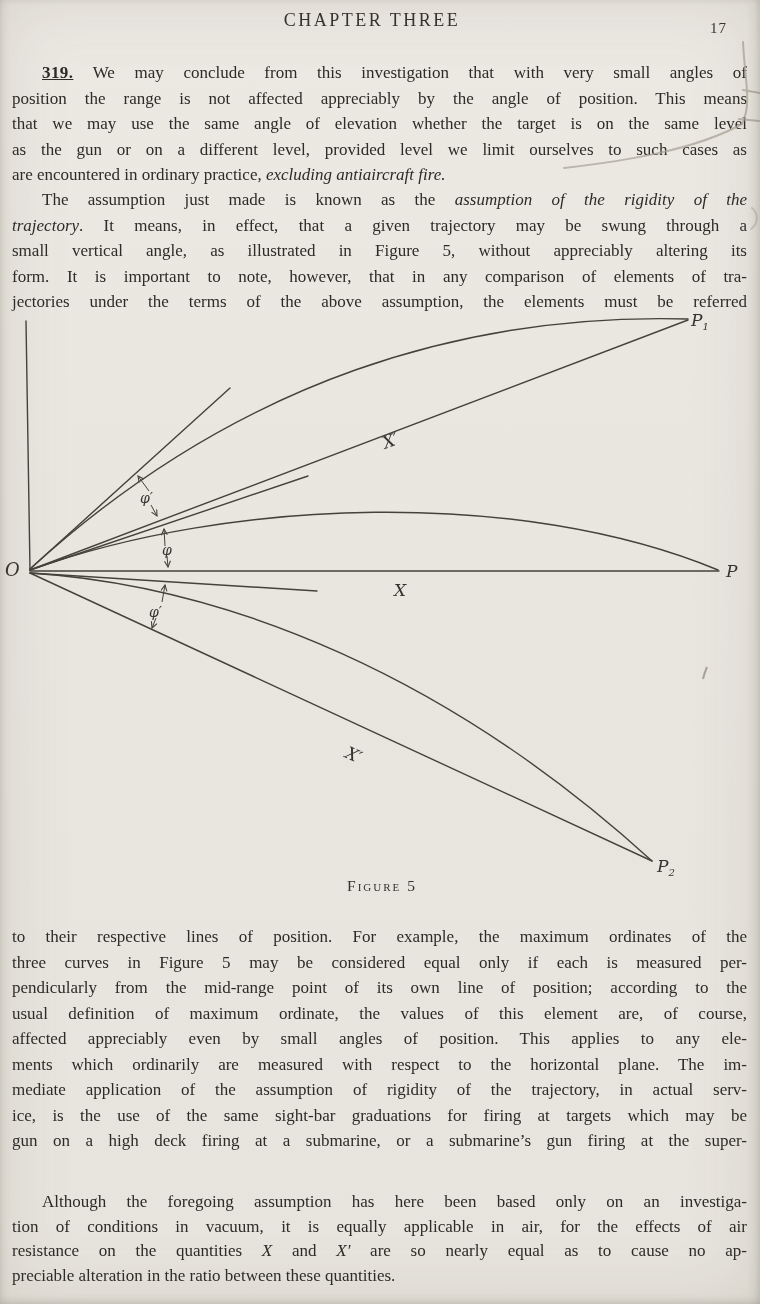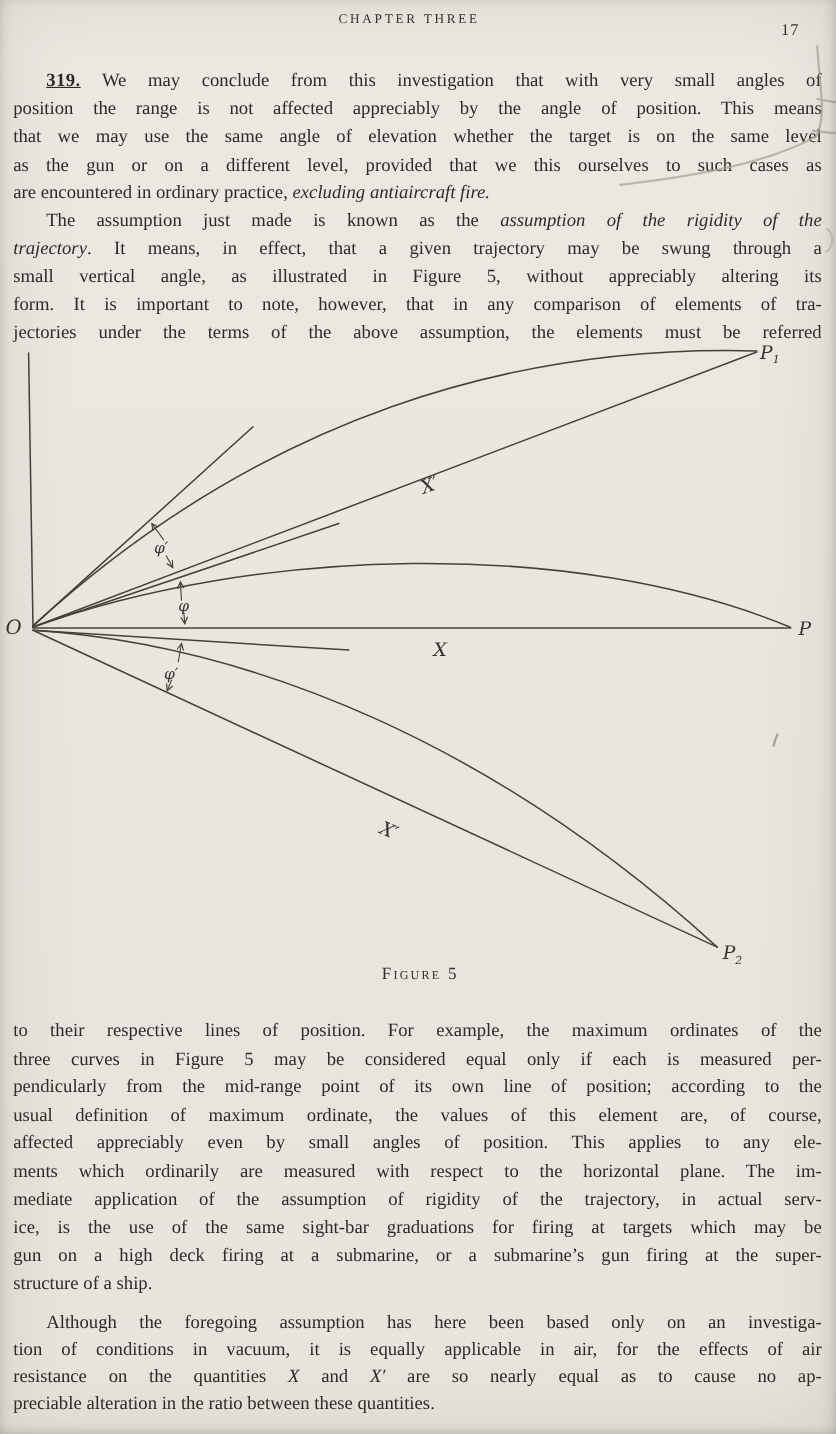--- a/index.html
+++ b/index.html
@@ -12,21 +12,21 @@
   }
   .page::after{
     content:'';position:absolute;inset:0;pointer-events:none;
     box-shadow:inset 0 0 70px rgba(115,104,88,.16),
                inset -7px 0 14px -7px rgba(100,92,78,.35),
                inset 6px 0 12px -7px rgba(100,92,78,.28),
                inset 0 -6px 12px -7px rgba(100,92,78,.25);
   }
   .chapter{
     position:absolute;top:10px;left:0;width:744px;text-align:center;
-    font-size:12px;letter-spacing:2.5px;color:#33312c;
+    font-size:18px;letter-spacing:2.5px;color:#33312c;
   }
   .pagenum{
     position:absolute;top:20px;left:710px;font-size:15px;color:#33312c;letter-spacing:1px;
   }
   .para{position:absolute;left:12px;width:735px;font-size:17px;line-height:25.5px;}
   .line{height:25.5px;text-align:justify;text-align-last:justify;white-space:normal;}
   .line.last{text-align-last:left;}
   .line.indent{text-indent:30px;}
   .it{font-style:italic;}
   .bo{font-weight:bold;letter-spacing:.4px;text-decoration:underline;}
@@ -48,21 +48,21 @@
 
 <div class="page">
 
   <div class="chapter">CHAPTER THREE</div>
   <div class="pagenum">17</div>
 
   <div class="para p1">
       <div class="line indent"><span class="bo">319.</span><span> We may conclude from this investigation that with very small angles of</span></div>
       <div class="line"><span>position the range is not affected appreciably by the angle of position. This means</span></div>
       <div class="line"><span>that we may use the same angle of elevation whether the target is on the same level</span></div>
-      <div class="line"><span>as the gun or on a different level, provided that we this ourselves to such cases as</span></div>
+      <div class="line"><span>as the gun or on a different level, provided level we limit ourselves to such cases as</span></div>
       <div class="line last"><span>are encountered in ordinary practice, </span><span class="it">excluding antiaircraft fire.</span></div>
     </div>
   <div class="para p2">
       <div class="line indent"><span>The assumption just made is known as the </span><span class="it">assumption of the rigidity of the</span></div>
       <div class="line"><span class="it">trajectory</span><span>. It means, in effect, that a given trajectory may be swung through a</span></div>
       <div class="line"><span>small vertical angle, as illustrated in Figure 5, without appreciably altering its</span></div>
       <div class="line"><span>form. It is important to note, however, that in any comparison of elements of tra-</span></div>
       <div class="line"><span>jectories under the terms of the above assumption, the elements must be referred</span></div>
     </div>
 
@@ -112,21 +112,20 @@
   <div class="para p3">
       <div class="line"><span>to their respective lines of position. For example, the maximum ordinates of the</span></div>
       <div class="line"><span>three curves in Figure 5 may be considered equal only if each is measured per-</span></div>
       <div class="line"><span>pendicularly from the mid-range point of its own line of position; according to the</span></div>
       <div class="line"><span>usual definition of maximum ordinate, the values of this element are, of course,</span></div>
       <div class="line"><span>affected appreciably even by small angles of position. This applies to any ele-</span></div>
       <div class="line"><span>ments which ordinarily are measured with respect to the horizontal plane. The im-</span></div>
       <div class="line"><span>mediate application of the assumption of rigidity of the trajectory, in actual serv-</span></div>
       <div class="line"><span>ice, is the use of the same sight-bar graduations for firing at targets which may be</span></div>
       <div class="line"><span>gun on a high deck firing at a submarine, or a submarine’s gun firing at the super-</span></div>
-      <div class="line last"><span>structure of a ship.</span></div>
     </div>
   <div class="para p4">
       <div class="line indent"><span>Although the foregoing assumption has here been based only on an investiga-</span></div>
       <div class="line"><span>tion of conditions in vacuum, it is equally applicable in air, for the effects of air</span></div>
       <div class="line"><span>resistance on the quantities </span><span class="it">X</span><span> and </span><span class="it">X′</span><span> are so nearly equal as to cause no ap-</span></div>
       <div class="line last"><span>preciable alteration in the ratio between these quantities.</span></div>
     </div>
 
   <svg class="pencil-svg" width="220" height="270" viewBox="0 0 220 270">
     <g fill="none" stroke="#aba498" stroke-width="2" stroke-linecap="round" opacity="0.75">

